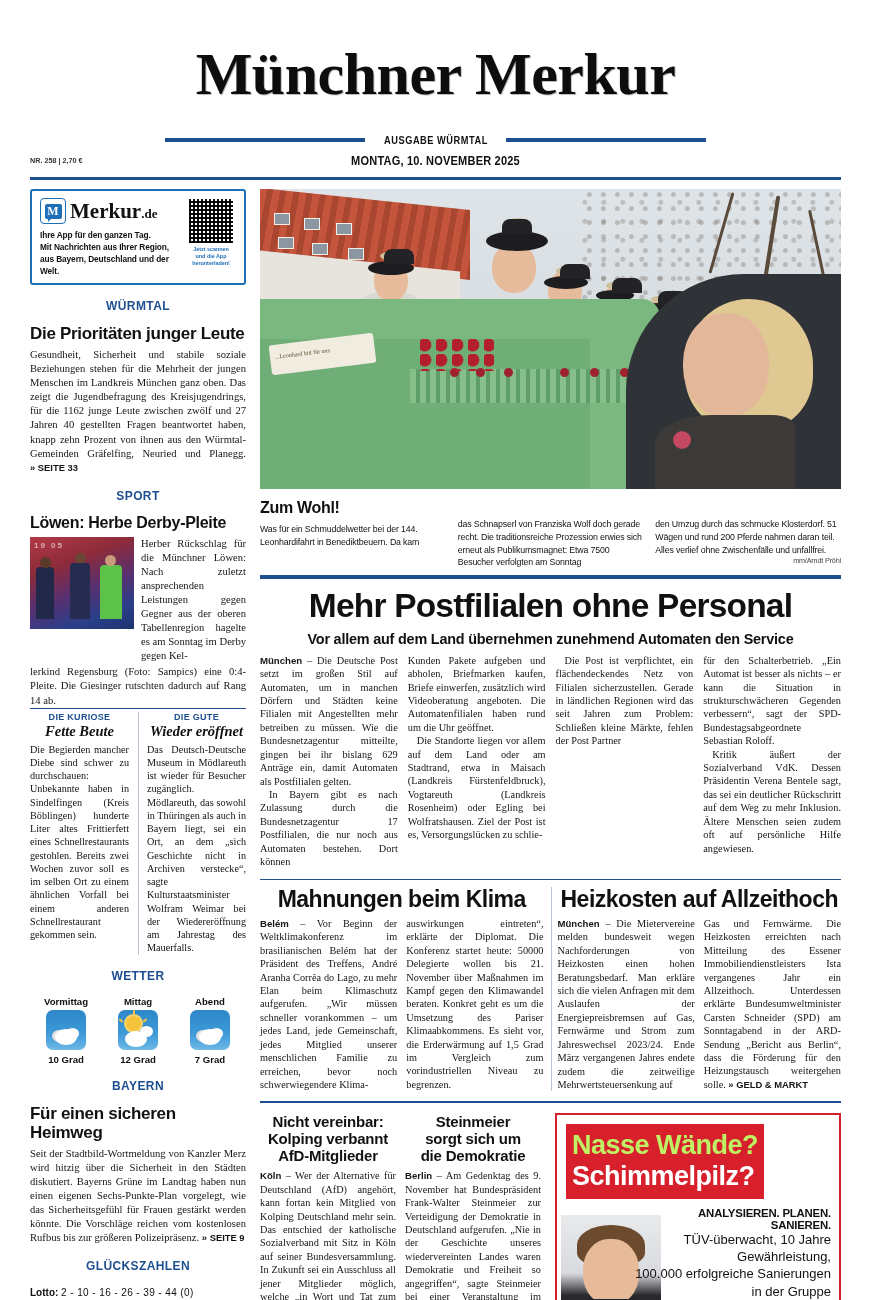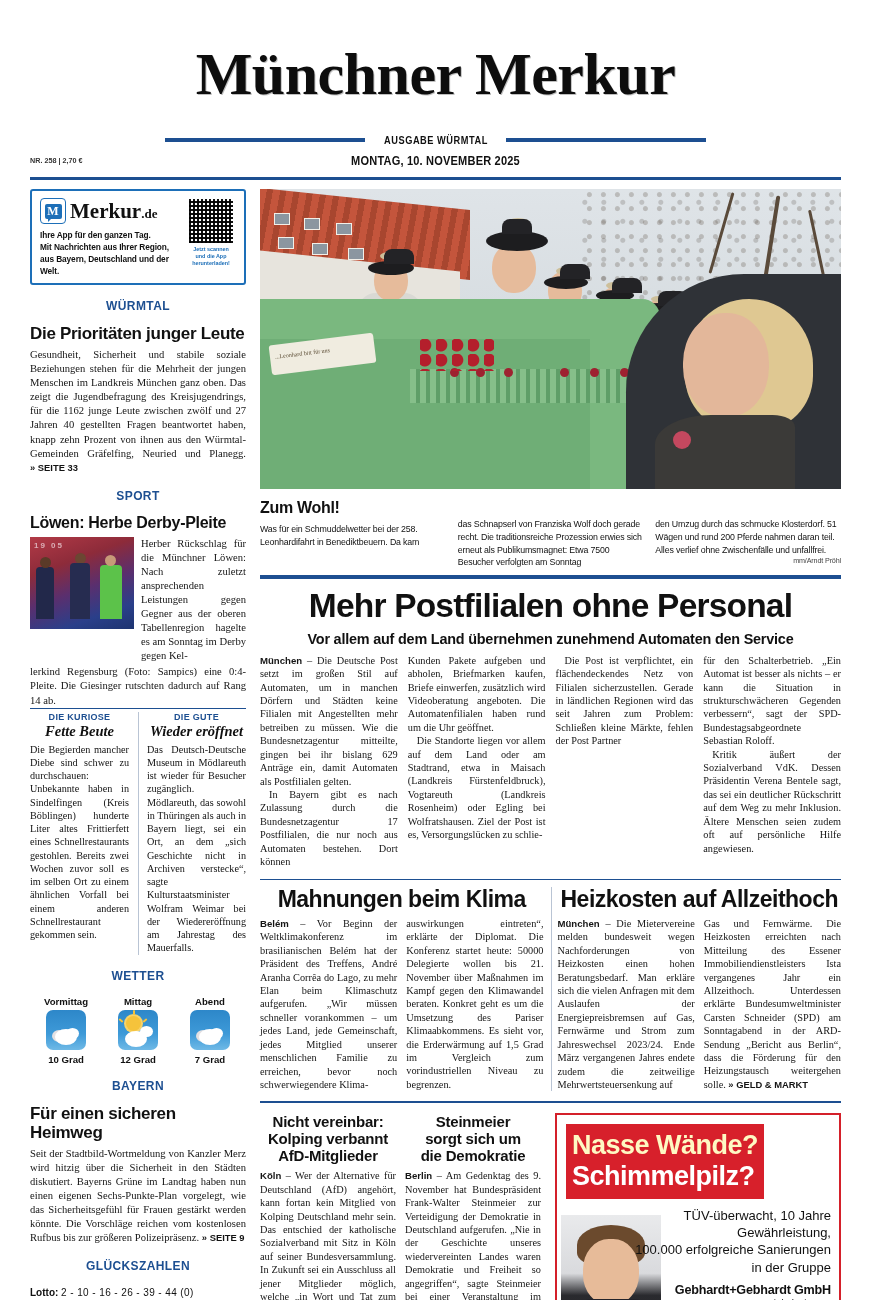--- a/index.html
+++ b/index.html
@@ -498,21 +498,21 @@
         </div>
         <div class="ph-woman"></div>
         <div class="ph-hair"></div>
         <div class="ph-face"></div>
         <div class="ph-scarf"></div>
       </div>
 
       <div class="caption-block">
         <div class="cap-col">
           <div class="cap-title">Zum Wohl!</div>
-          <div>Was für ein Schmuddelwetter bei der 258. Leonhardifahrt in Benediktbeuern. Da kam</div>
+          <div>Was für ein Schmuddelwetter bei der 144. Leonhardifahrt in Benediktbeuern. Da kam</div>
         </div>
         <div class="cap-col" style="padding-top:22px">
           <div>das Schnapserl von Franziska Wolf doch gerade recht. Die traditionsreiche Prozession erwies sich erneut als Publikumsmagnet: Etwa 7500 Besucher verfolgten am Sonntag</div>
         </div>
         <div class="cap-col" style="padding-top:22px">
           <div><span>den Umzug durch das schmucke Klosterdorf. 51 Wägen und rund 200 Pferde nahmen daran teil. Alles verlief ohne Zwischenfälle und unfallfrei.</span> <span class="cap-credit">mm/Arndt Pröhl</span></div>
         </div>
       </div>
       <div class="heavy-rule"></div>
 
@@ -589,31 +589,32 @@
                 <p class="first"><span class="dateline-b">Berlin</span> <span>– Am Gedenktag des 9. November hat Bundespräsident Frank-Walter Steinmeier zur Verteidigung der Demokratie in Deutschland aufgerufen. „Nie in der Geschichte unseres wiedervereinten Landes waren Demokratie und Freiheit so angegriffen“, sagte Steinmeier bei einer Veranstaltung im Schloss Bellevue, mit der an die Ereignisse von 1918, 1938 und 1989 erinnert wurde. Diese seien bedroht „durch rechtsextreme Kräfte, die unsere Demokratie angreifen und an Zustimmung in der Bevölkerung gewinnen“. Steinmeier appellierte, sich dagegen zu wehren. Es reiche nicht, „einfach abzuwarten, dass der Sturm vorbeizieht“.</span></p>
               </div>
             </div>
           </div>
         </div>
 
         <div class="bottom-right">
           <div class="ad">
             <div class="ad-banner">
               <div class="ad-red-bg">
-                <div class="ad-line1" style="color:#fef9c3;font-weight:bold">Nasse Wände?</div>
+                <div class="ad-line1" style="color:#bef264;font-weight:bold">Nasse Wände?</div>
                 <div class="ad-line2" style="color:#fff;font-weight:bold">Schimmelpilz?</div>
               </div>
             </div>
             <div class="ad-photo">
               <div class="ad-hair"></div>
               <div class="ad-face"></div>
               <div class="ad-suit"></div>
 
             </div>
             <div class="ad-text">
+              <div class="ad-h1">ANALYSIEREN. PLANEN. SANIEREN.</div>
               <div class="ad-h2">TÜV-überwacht, 10 Jahre Gewährleistung,</div>
               <div class="ad-h2">100.000 erfolgreiche Sanierungen</div>
               <div class="ad-h2">in der Gruppe</div>
               <div class="ad-co">Gebhardt+Gebhardt GmbH</div>
               <div class="ad-addr">Ernst-Heinkel-Ring 19</div>
               <div class="ad-addr">85662 Hohenbrunn</div>
 
             </div>
           </div>
         </div>

